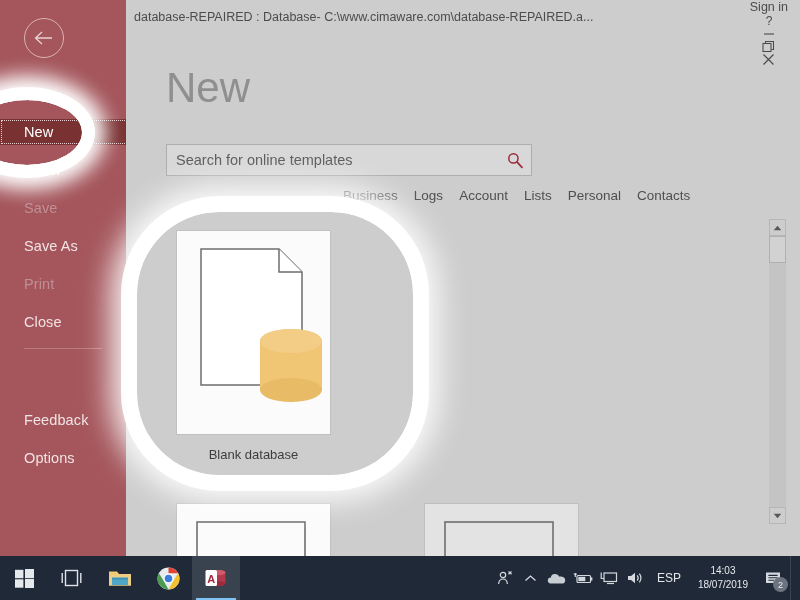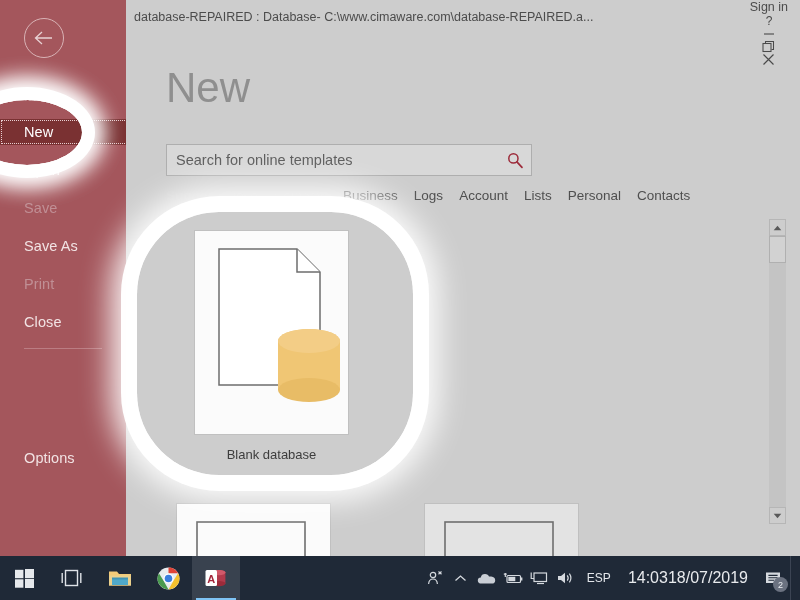--- a/index.html
+++ b/index.html
@@ -182,22 +182,22 @@
     padding-right:4px;
   }
   .tray-icon{
     width:26px; height:44px; display:flex; align-items:center;
     justify-content:center; cursor:pointer; color:#d5d9de;
   }
   #tray-lang{
     font-size:12px; color:#e3e6ea; padding:0 9px; cursor:pointer;
   }
   #tray-clock{
-    display:flex; flex-direction:row; align-items:center;
-    justify-content:center; color:#e8eaed; font-size:16px;
+    display:flex; flex-direction:column; align-items:center;
+    justify-content:center; color:#e8eaed; font-size:10px;
     line-height:14px; padding:0 8px; cursor:pointer;
   }
   #tray-notify{
     width:34px; height:44px; display:flex; align-items:center;
     justify-content:center; position:relative; cursor:pointer;
   }
   #notify-badge{
     position:absolute; right:2px; bottom:8px;
     width:15px; height:15px; border-radius:50%;
     background:#6b7280; color:#eceff2; font-size:9px;
@@ -235,20 +235,23 @@
     </div>
   <div class="rail-item dim" style="top:271px">
       <span>Print</span>
     </div>
   <div class="rail-item" style="top:309px">
       <span>Close</span>
     </div>
 
   <div id="rail-divider" style="top:348px"></div>
 
+  <div class="rail-item" style="top:407px">
+      <span>Feedback</span>
+    </div>
   <div class="rail-item" style="top:445px">
       <span>Options</span>
     </div>
 </div>
 
 <div id="content-pane">
 
   <div id="title-bar">
     <div id="window-title">database-REPAIRED : Database- C:\www.cimaware.com\database-REPAIRED.a...</div>
 
@@ -301,21 +304,21 @@
     <span class="tab">Business</span>
     <span class="tab">Logs</span>
     <span class="tab">Account</span>
     <span class="tab">Lists</span>
     <span class="tab">Personal</span>
     <span class="tab">Contacts</span>
   </div>
 
   <div id="template-grid">
 
-    <div class="tpl-card" style="left:28px; top:10px">
+    <div class="tpl-card" style="left:10px; top:10px">
       <div class="tpl-thumb">
         <svg width="153" height="203" viewBox="0 0 153 203">
           <path d="M24 18 H102 L125 41 V154 H24 Z" fill="#ffffff" stroke="#6e6e6e" stroke-width="1.5"></path>
           <path d="M102 18 L102 41 L125 41" fill="#ffffff" stroke="#6e6e6e" stroke-width="1.5"></path>
           <ellipse cx="114" cy="110" rx="31" ry="12" fill="#f0c674"></ellipse>
           <rect x="83" y="110" width="62" height="49" fill="#f0c674"></rect>
           <ellipse cx="114" cy="159" rx="31" ry="12" fill="#e8bc66"></ellipse>
           <ellipse cx="114" cy="110" rx="31" ry="12" fill="#f3cd86"></ellipse>
         </svg>
       </div>

